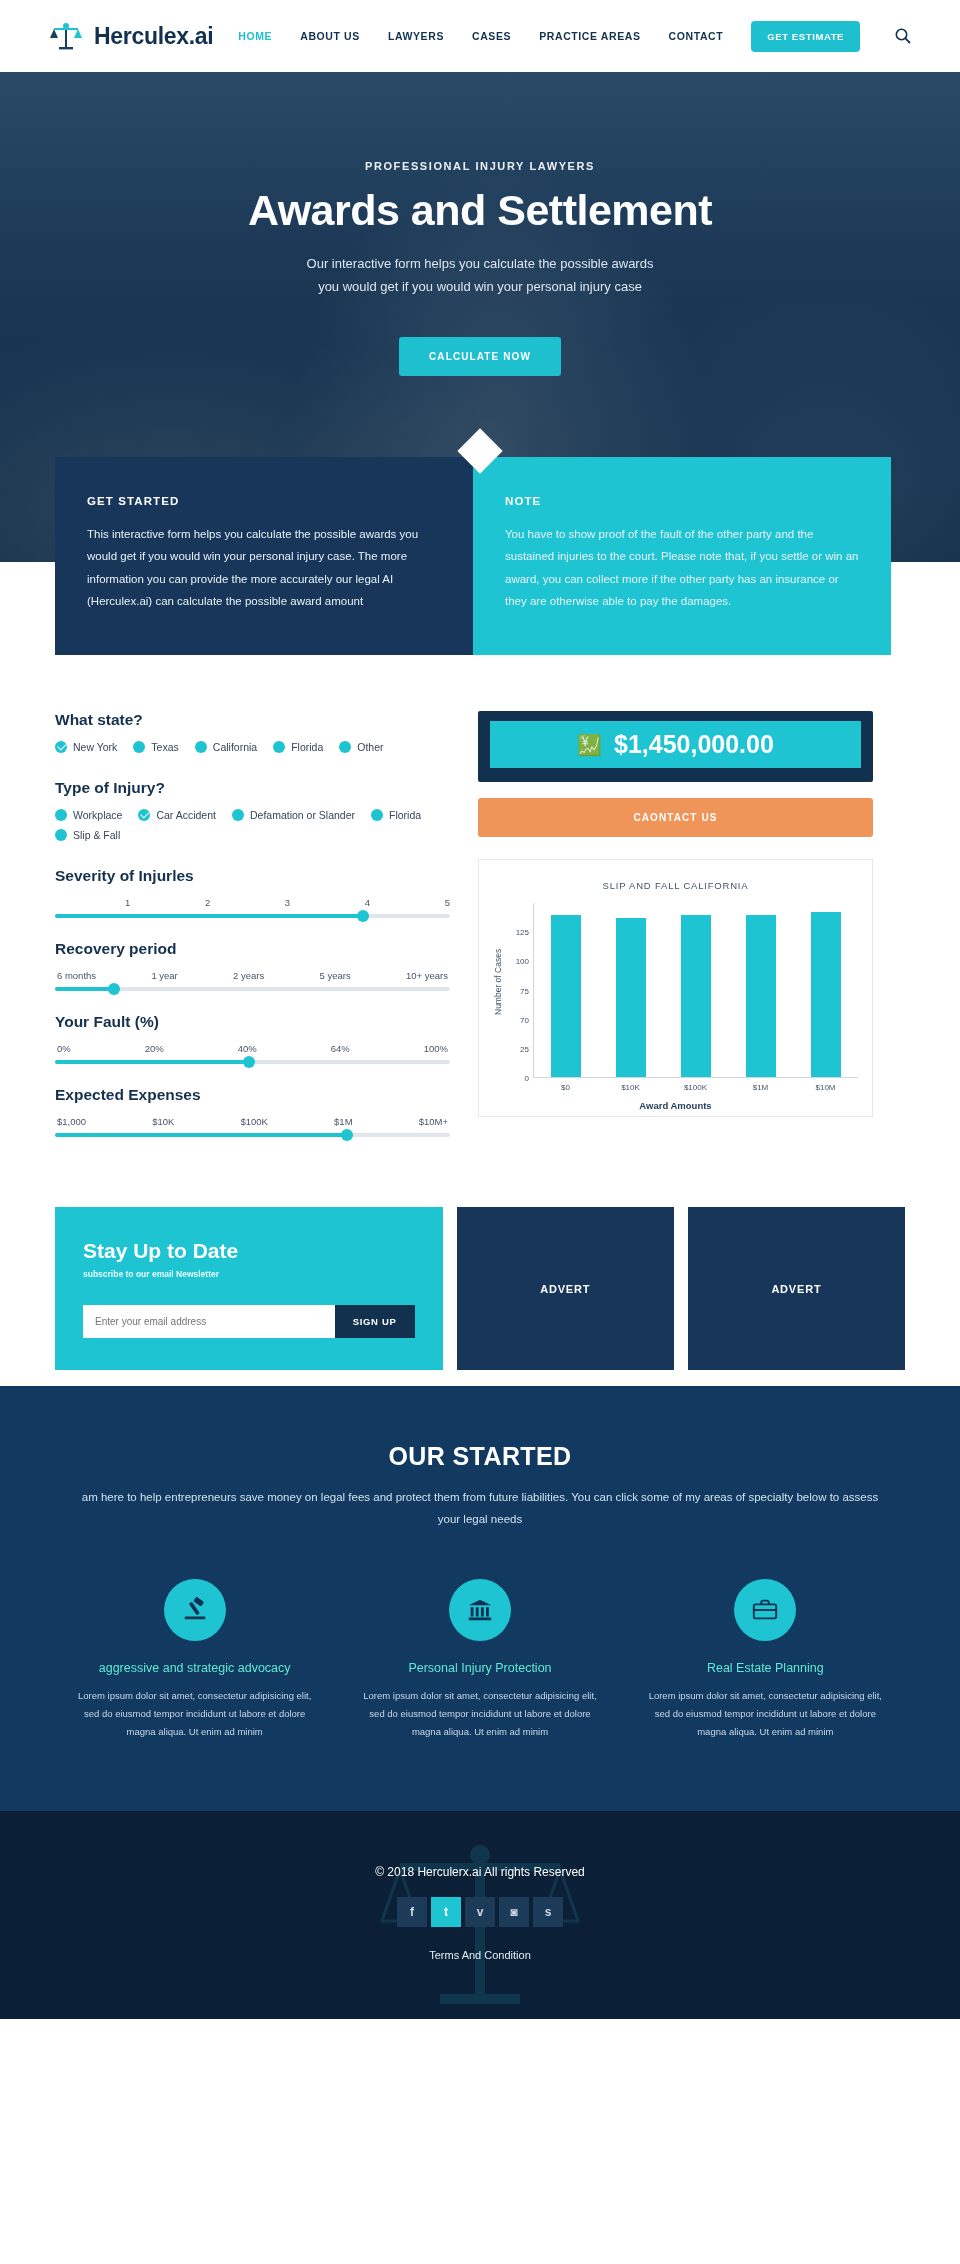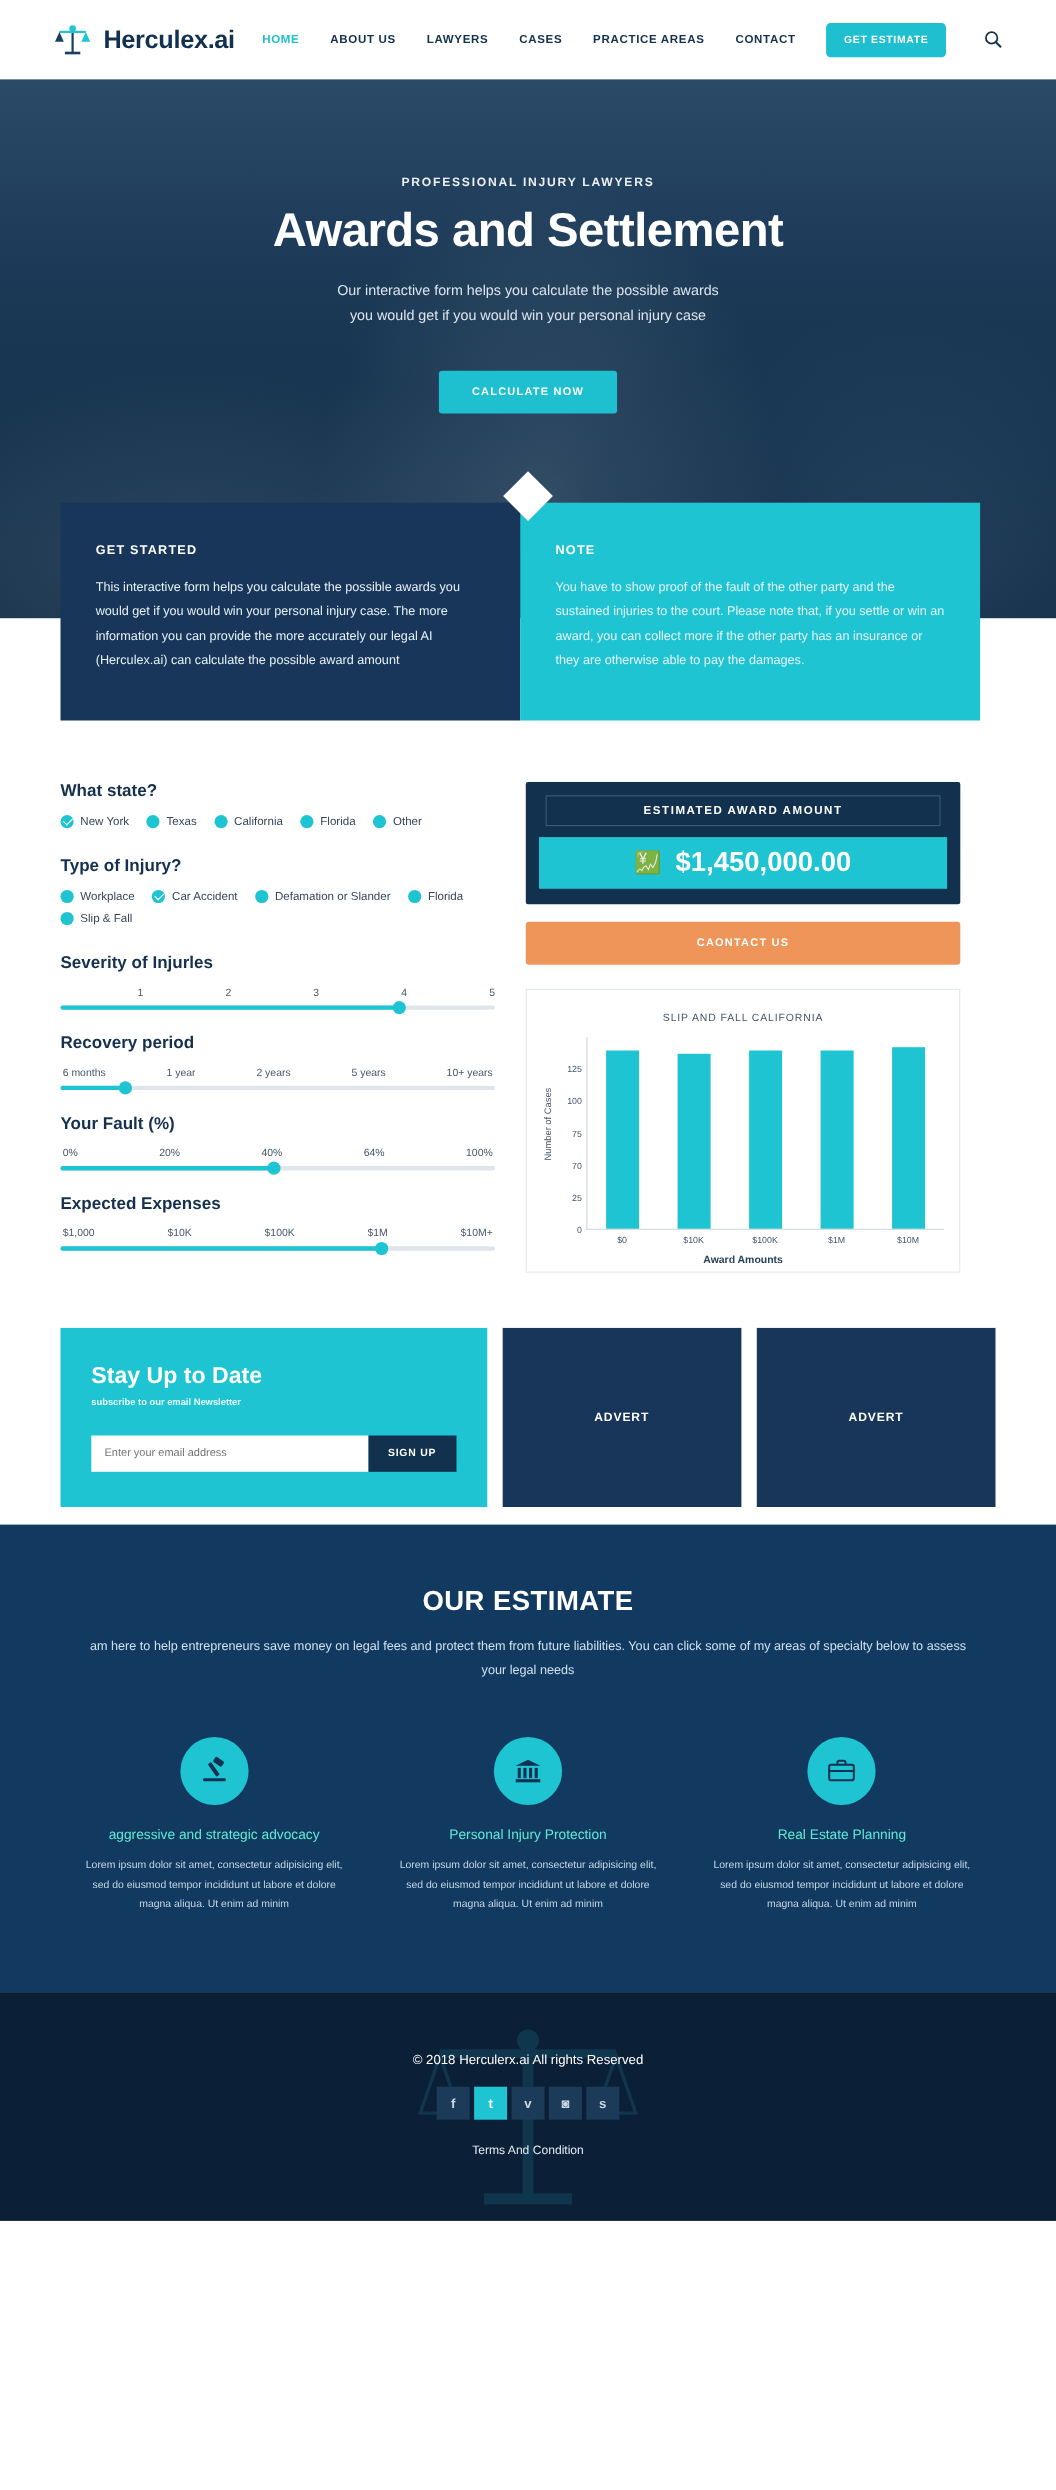--- a/index.html
+++ b/index.html
@@ -388,21 +388,20 @@
           <div class="slider-rail">
             <div class="slider-fill" style="width:74%"></div>
             <div class="slider-knob" style="left:74%"></div>
           </div>
         </div>
 
       </div>
 
       <div class="calc-right">
         <div class="award-box">
-          <div class="award-head">ESTIMATED AWARD AMOUNT</div>
           <div class="award-val">
             <span class="award-icon">💹</span>
             <span>$1,450,000.00</span>
           </div>
         </div>
         <button class="contact-btn">CAONTACT US</button>
 
         <div class="chart-card">
           <div class="chart-title">SLIP AND FALL CALIFORNIA</div>
           <div class="chart-body">
@@ -445,21 +444,21 @@
       <div class="nl-form">
         <input class="nl-input" type="text" placeholder="Enter your email address" style="">
         <button class="nl-btn">SIGN UP</button>
       </div>
     </div>
     <div class="advert">ADVERT</div>
     <div class="advert">ADVERT</div>
   </div>
 
   <div class="services">
-    <div class="srv-title">OUR ESTIMATE</div>
+    <div class="srv-title">OUR STARTED</div>
     <div class="srv-sub">am here to help entrepreneurs save money on legal fees and protect them from future liabilities. You can click some of my areas of specialty below to assess your legal needs</div>
     <div class="srv-cards">
       <div class="srv-card">
         <div class="srv-icon">
           <svg viewBox="0 0 30 30" width="28" height="28">
             <rect x="4" y="22" width="22" height="3" rx="1" fill="#0f3153"></rect>
             <rect x="12" y="6" width="4" height="15" rx="1" transform="rotate(-35 14 13)" fill="#0f3153"></rect>
             <rect x="14" y="3" width="10" height="6" rx="1.5" transform="rotate(35 19 6)" fill="#0f3153"></rect>
           </svg>
         </div>

